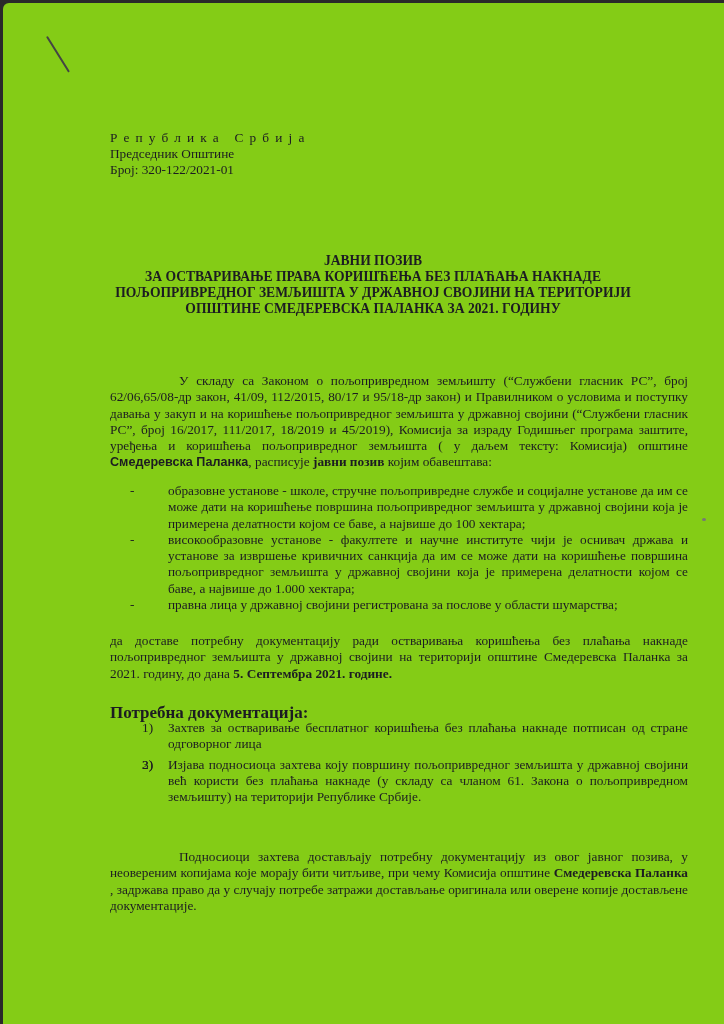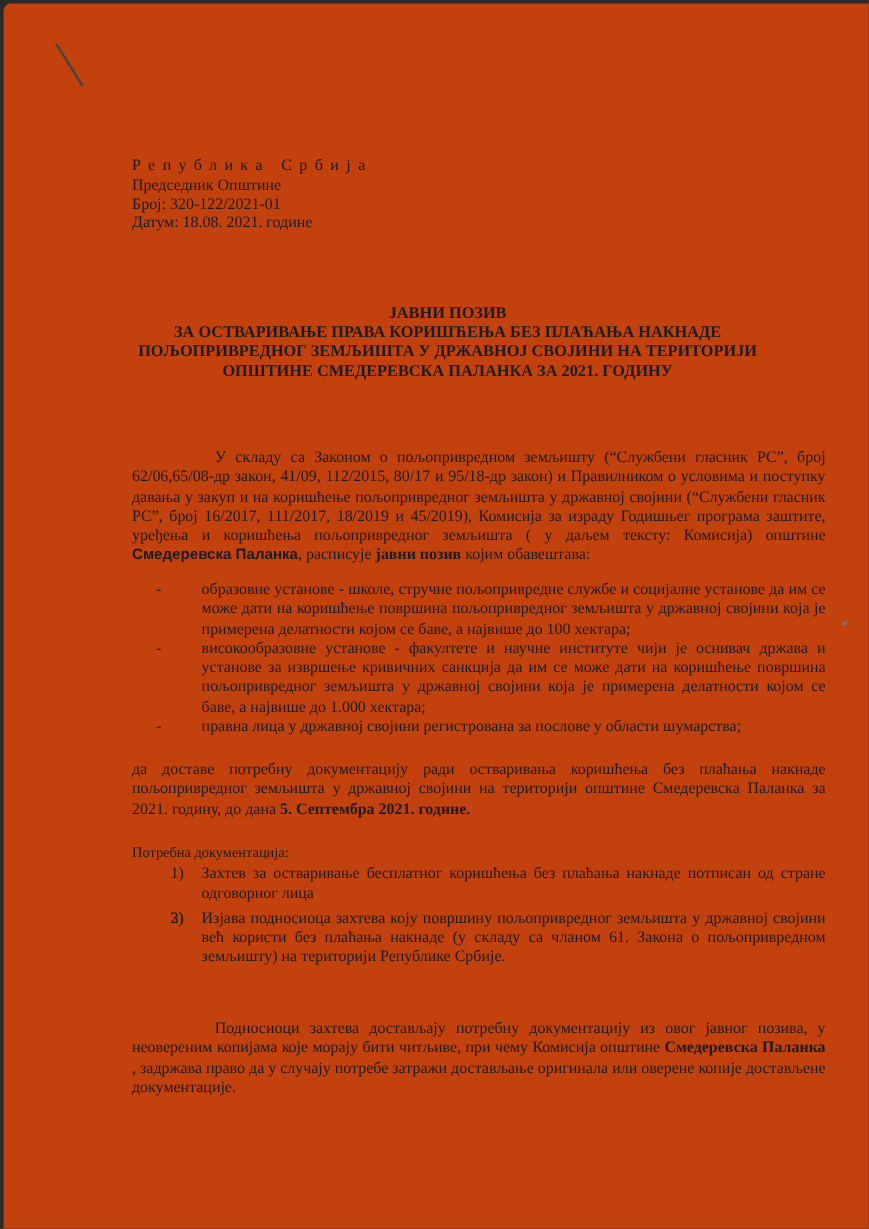--- a/index.html
+++ b/index.html
@@ -4,21 +4,21 @@
   <style>
     html, body { margin: 0; padding: 0; }
     body {
       width: 724px; height: 1024px; overflow: hidden;
       background: #2a2a2a;
       font-family: "Liberation Serif", "DejaVu Serif", serif;
       color: #1c1c22;
     }
     .page {
       position: absolute; left: 3px; top: 3px; width: 721px; height: 1021px;
-      background: #c2410c;
+      background: #84cc16;
       border-top-left-radius: 6px;
     }
     .pen-mark {
       position: absolute; left: 43px; top: 34px; width: 2px; height: 42px;
       background: #444; transform: rotate(-32deg); transform-origin: top left;
       border-radius: 1px;
     }
     .speck { position: absolute; background: #777; border-radius: 50%; }
     .header {
       position: absolute; left: 107px; top: 127px;
@@ -36,34 +36,33 @@
     .indent { text-indent: 69px; }
     .it { }
     .sans-b { font-family: "Liberation Sans", "DejaVu Sans", sans-serif; font-weight: bold; font-size: 12.6px; }
     .b { font-weight: bold; }
     .bullets { position: absolute; left: 107px; width: 578px; top: 480px; font-size: 13.3px; line-height: 16.3px; }
     .bullet-row { position: relative; padding-left: 58px; text-align: justify; }
     .bullet-row .dash { position: absolute; left: 20px; top: 0; }
     .numlist { position: absolute; left: 107px; width: 578px; top: 717px; font-size: 13.3px; line-height: 16.3px; }
     .num-row { position: relative; padding-left: 58px; text-align: justify; margin-bottom: 4px; }
     .num-row .num { position: absolute; left: 32px; top: 0; }
-    .docs-heading { position: absolute; left: 107px; top: 700px; font-size: 12px; font-weight: normal; }
+    .docs-heading { position: absolute; left: 107px; top: 700px; font-size: 17px; font-weight: bold; }
   </style>
 </head>
 <body>
 
 <div class="page">
   <div class="pen-mark"></div>
   <div class="speck" style="left:699px;top:515px;width:4px;height:3px;"></div>
 
   <div class="header">
     <div class="spaced">Република Србија</div>
     <div>Председник Општине</div>
     <div>Број: 320-122/2021-01</div>
-    <div>Датум: 18.08. 2021. године</div>
   </div>
 
   <div class="title">
     <div>ЈАВНИ ПОЗИВ</div>
     <div style="white-space:nowrap;margin-left:-30px;margin-right:-30px;">ЗА ОСТВАРИВАЊЕ ПРАВА КОРИШЋЕЊА БЕЗ ПЛАЋАЊА НАКНАДЕ</div>
     <div style="white-space:nowrap;margin-left:-40px;margin-right:-40px;">ПОЉОПРИВРЕДНОГ ЗЕМЉИШТА У ДРЖАВНОЈ СВОЈИНИ НА ТЕРИТОРИЈИ</div>
     <div>ОПШТИНЕ СМЕДЕРЕВСКА ПАЛАНКА ЗА 2021. ГОДИНУ</div>
   </div>
 
   <div class="body-text indent" style="top:370px;">

